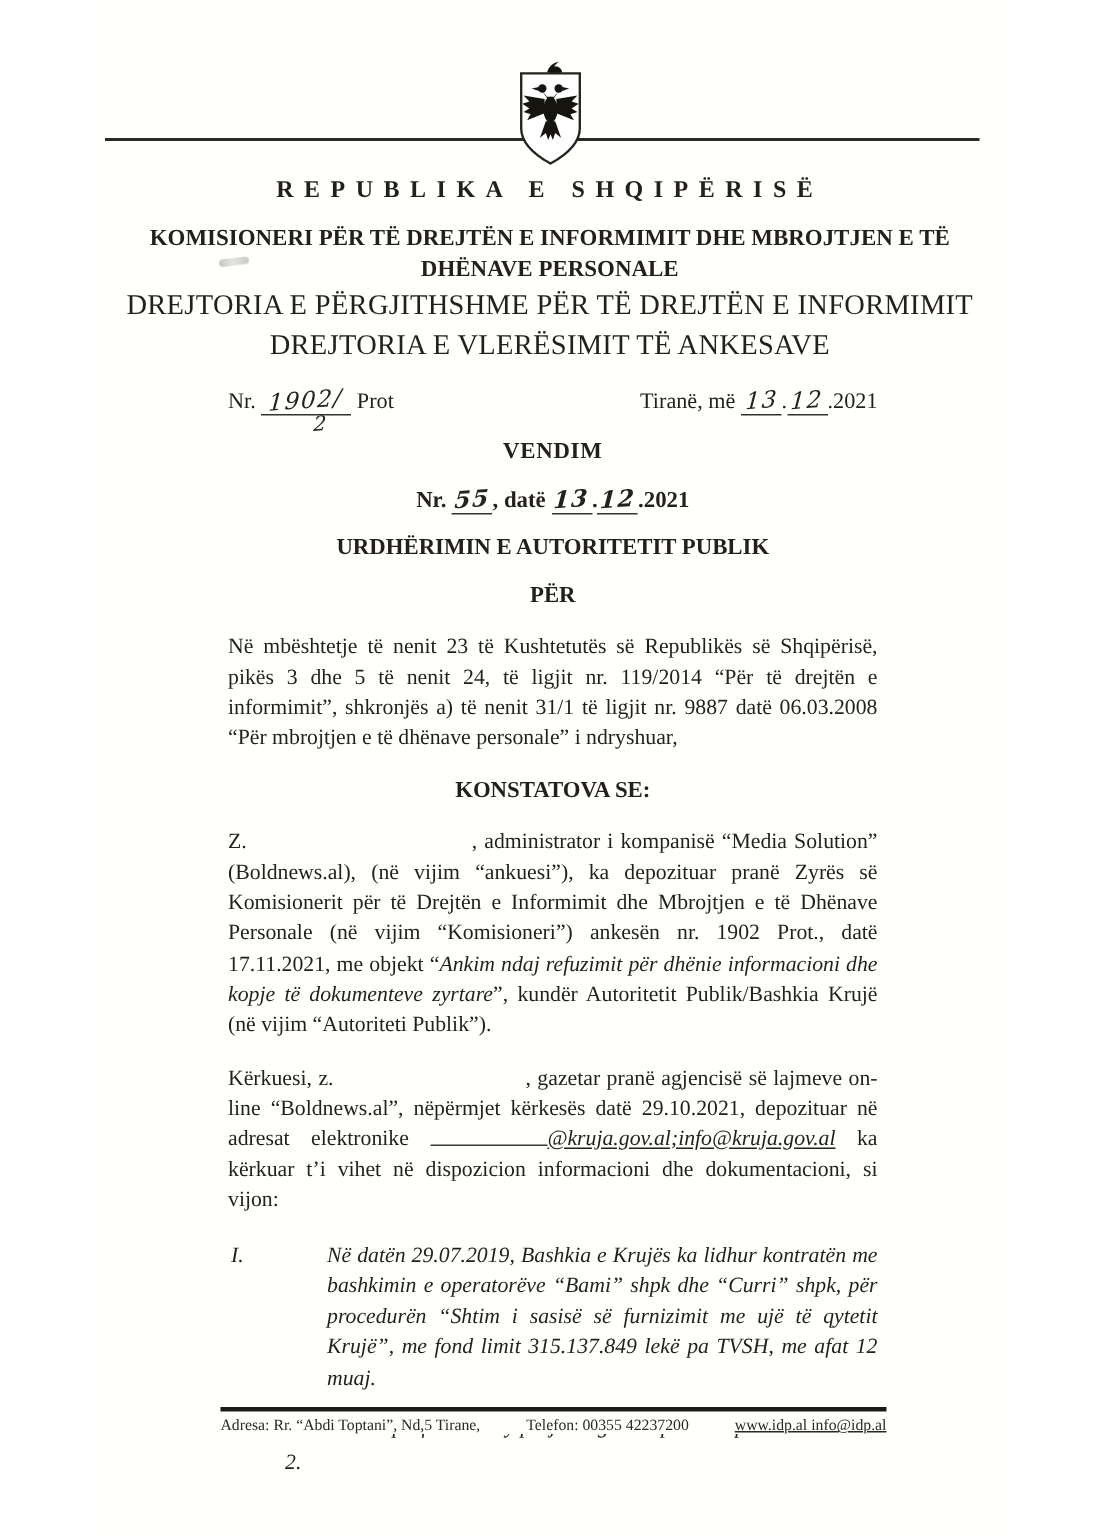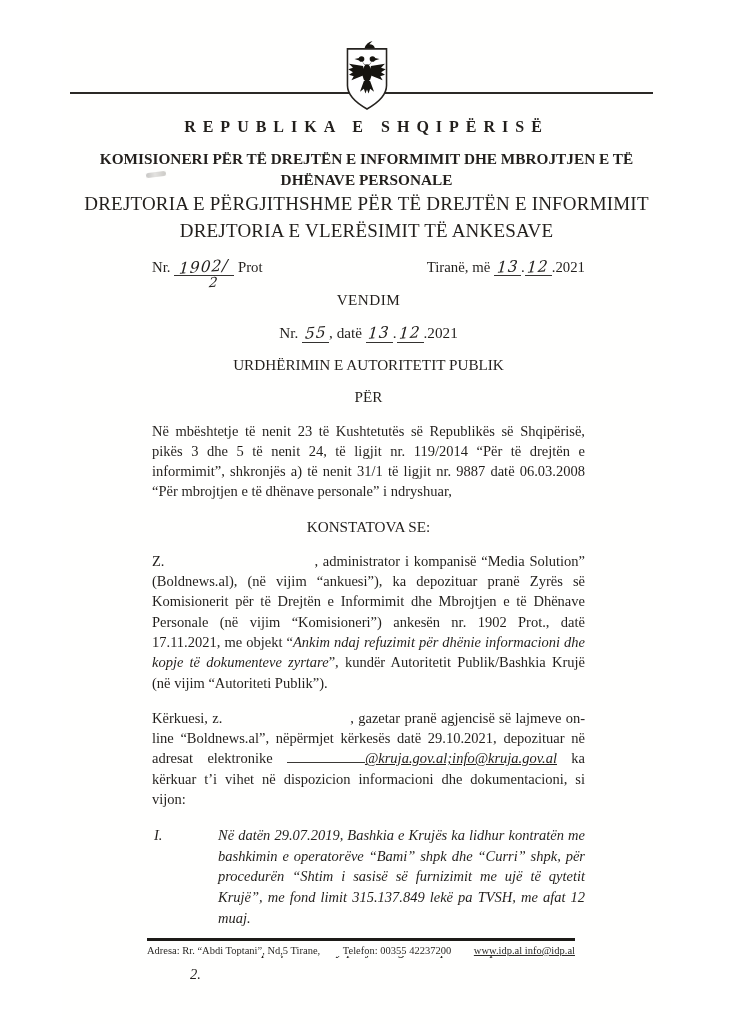--- a/index.html
+++ b/index.html
@@ -24,21 +24,21 @@
   
   .prot-row { display:flex; justify-content:space-between; align-items:flex-end; margin-top:14px; font-size:14.8px; }
   .hw { font-family:"DejaVu Serif", serif; font-style:italic; display:inline-block;
         transform:rotate(-4deg) skewX(-8deg); font-size:15.5px; letter-spacing:1px; color:#242220; }
   .uline { display:inline-block; border-bottom:1.4px solid #343230; text-align:center; line-height:1.05; vertical-align:baseline; }
   .prot-nr { position:relative; min-width:60px; }
   .prot-nr-sub { position:absolute; left:58%; top:96%; font-size:13.5px; }
   .date-blank { min-width:27px; }
 
   
-  .c-bold { text-align:center; font-weight:normal; font-size:15.2px; }
+  .c-bold { text-align:center; font-weight:bold; font-size:15.2px; }
   .vendim   { margin-top:15px; letter-spacing:.5px; }
   .nr-date  { margin-top:15px; }
   .per      { margin-top:14px; }
   .subject  { margin-top:13px; }
   .konstatova { margin-top:16px; }
 
   
   .body-p { text-align:justify; line-height:1.4; margin-top:15px; }
   .redact-wide { display:inline-block; width:150px; }
   .redact-mid  { display:inline-block; width:128px; }
@@ -50,21 +50,21 @@
   .roman-item { display:flex; margin-top:16px; font-style:italic; line-height:1.42; }
   .roman-label { flex:none; width:66px; padding-left:2px; }
   .roman-text { flex:1; text-align:justify; }
   .q-item { display:flex; font-style:italic; line-height:1.42; }
   .q-first { margin-top:12px; }
   .q-next { margin-top:3px; }
   .q-num { flex:none; width:26px; margin-left:38px; }
   .q-text { flex:1; text-align:justify; }
 
   
-  .footer { position:absolute; left:85px; right:96px; top:938px; background:#fffffe;
+  .footer { position:absolute; left:85px; right:80px; top:938px; background:#fffffe;
     border-top:3px solid #1d1b18; padding-top:4px;
     display:flex; justify-content:space-between; align-items:baseline; font-size:10.5px; color:#2a2825; }
   .footer-web { text-decoration:underline; }
 </style>
 </head>
 <body>
 
 <div class="page">
 
   <div class="emblem-wrap">

